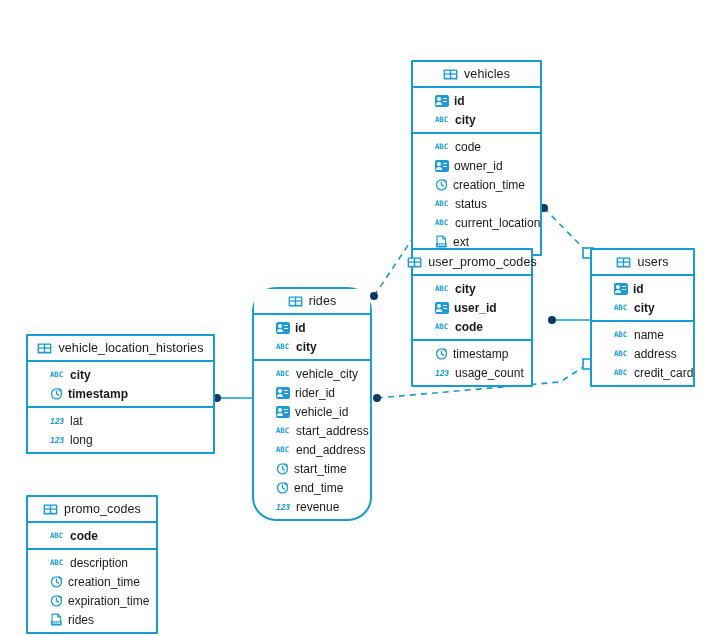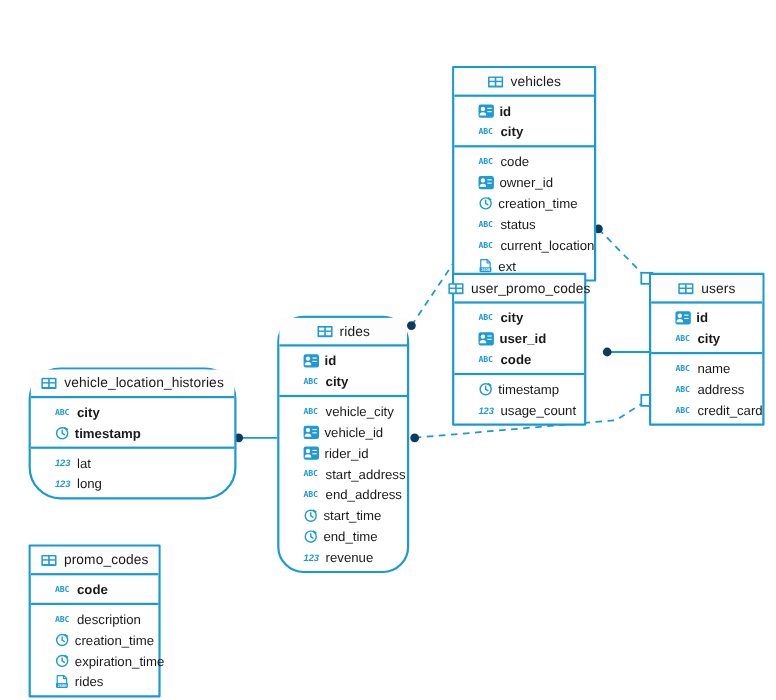--- a/index.html
+++ b/index.html
@@ -290,27 +290,27 @@
         </div>
         <div class="tbl-section">
           <div class="col-row">
             <span class="ic ic-abc">ABC</span>
             <span class="col-name">vehicle_city</span>
           </div>
           <div class="col-row">
             <span class="ic ic-id">
               <i></i>
             </span>
+            <span class="col-name">rider_id</span>
+          </div>
+          <div class="col-row">
+            <span class="ic ic-id">
+              <i></i>
+            </span>
             <span class="col-name">vehicle_id</span>
-          </div>
-          <div class="col-row">
-            <span class="ic ic-id">
-              <i></i>
-            </span>
-            <span class="col-name">rider_id</span>
           </div>
           <div class="col-row">
             <span class="ic ic-abc">ABC</span>
             <span class="col-name">start_address</span>
           </div>
           <div class="col-row">
             <span class="ic ic-abc">ABC</span>
             <span class="col-name">end_address</span>
           </div>
           <div class="col-row">
@@ -332,21 +332,21 @@
               </svg>
             </span>
             <span class="col-name">end_time</span>
           </div>
           <div class="col-row">
             <span class="ic ic-123">123</span>
             <span class="col-name">revenue</span>
           </div>
         </div>
       </div>
-      <div class="table-box" style="left: 26px; top: 334px; width: 189px; border-radius: 29px;">
+      <div class="table-box" style="left: 26px; top: 334px; width: 189px;">
         <div class="tbl-header">
           <span class="ic ic-table">
             <svg viewBox="0 0 16 12" width="15" height="11">
               <rect x="0.5" y="0.5" width="15" height="11" rx="1" fill="#1E9BD7"></rect>
               <rect x="2" y="2" width="5.2" height="2.8" fill="#ffffff"></rect>
               <rect x="8.8" y="2" width="5.2" height="2.8" fill="#ffffff"></rect>
               <rect x="2" y="6.2" width="5.2" height="3.4" fill="#ffffff"></rect>
               <rect x="8.8" y="6.2" width="5.2" height="3.4" fill="#ffffff"></rect>
             </svg>
           </span>
@@ -372,21 +372,21 @@
           <div class="col-row">
             <span class="ic ic-123">123</span>
             <span class="col-name">lat</span>
           </div>
           <div class="col-row">
             <span class="ic ic-123">123</span>
             <span class="col-name">long</span>
           </div>
         </div>
       </div>
-      <div class="table-box" style="left: 26px; top: 495px; width: 120px;">
+      <div class="table-box" style="left: 26px; top: 495px; width: 132px;">
         <div class="tbl-header">
           <span class="ic ic-table">
             <svg viewBox="0 0 16 12" width="15" height="11">
               <rect x="0.5" y="0.5" width="15" height="11" rx="1" fill="#1E9BD7"></rect>
               <rect x="2" y="2" width="5.2" height="2.8" fill="#ffffff"></rect>
               <rect x="8.8" y="2" width="5.2" height="2.8" fill="#ffffff"></rect>
               <rect x="2" y="6.2" width="5.2" height="3.4" fill="#ffffff"></rect>
               <rect x="8.8" y="6.2" width="5.2" height="3.4" fill="#ffffff"></rect>
             </svg>
           </span>

